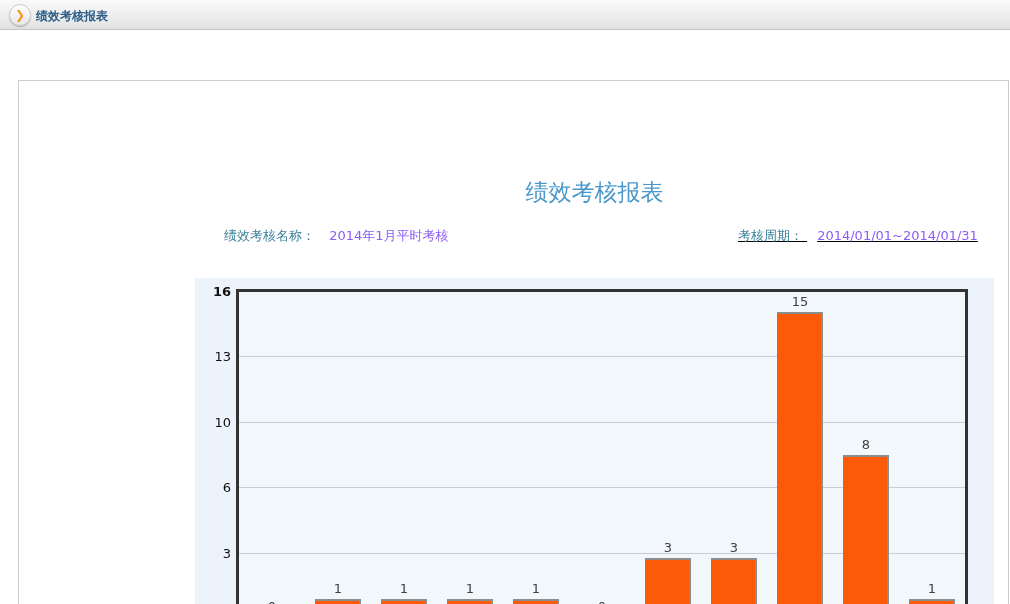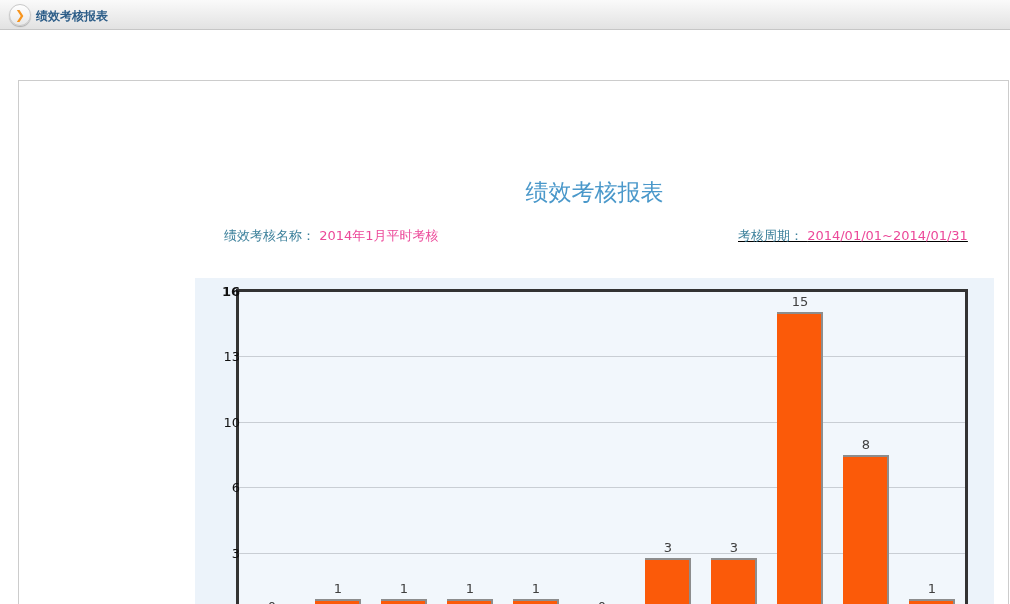--- a/index.html
+++ b/index.html
@@ -33,21 +33,21 @@
     width: 989px; height: 620px;
     background: #ffffff; border: 1px solid #cccccc;
   }
   .report-title {
     position: absolute; left: 176px; top: 96px;
     width: 799px; text-align: center;
     font-size: 23px; color: #4a98ca;
   }
   .field { position: absolute; top: 146px; font-size: 13px; white-space: nowrap; }
   .field-name  { color: #3a7f9a; }
-  .field-value { color: #ec4899; }
+  .field-value { color: #8b5cf6; margin-left: 10px; }
   .field-left  { left: 205px; }
   .field-right { left: 719px; text-decoration: underline; }
   .chart {
     position: absolute; left: 176px; top: 197px;
     width: 799px; height: 396px;
     background: #ecf3fa;
   }
   .plot {
     position: absolute; left: 41px; top: 11px;
     width: 726px; height: 327px;
@@ -63,21 +63,21 @@
     background: #fb5a09;
     border-top: 2px solid #8d8d8d;
     border-right: 2px solid #8d8d8d;
     box-sizing: border-box;
   }
   .bar-value {
     position: absolute; text-align: center;
     font-size: 13px; color: #404040;
   }
   .ytick {
-    position: absolute; left: 9px; width: 36px; height: 16px;
+    position: absolute; left: 0; width: 36px; height: 16px;
     text-align: right; font-size: 13px; color: #111111; line-height: 16px;
   }
   .ytick.edge { font-weight: bold; }
 </style>
 </head>
 <body>
 
 <div class="header">
   <div class="header-icon">❯</div>
   <div class="header-title">绩效考核报表</div>

